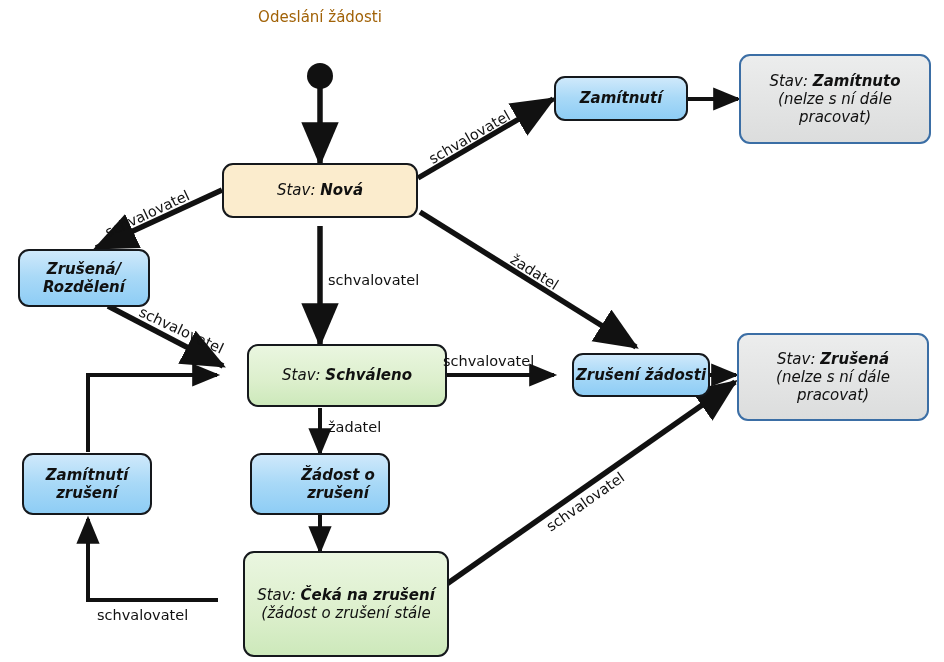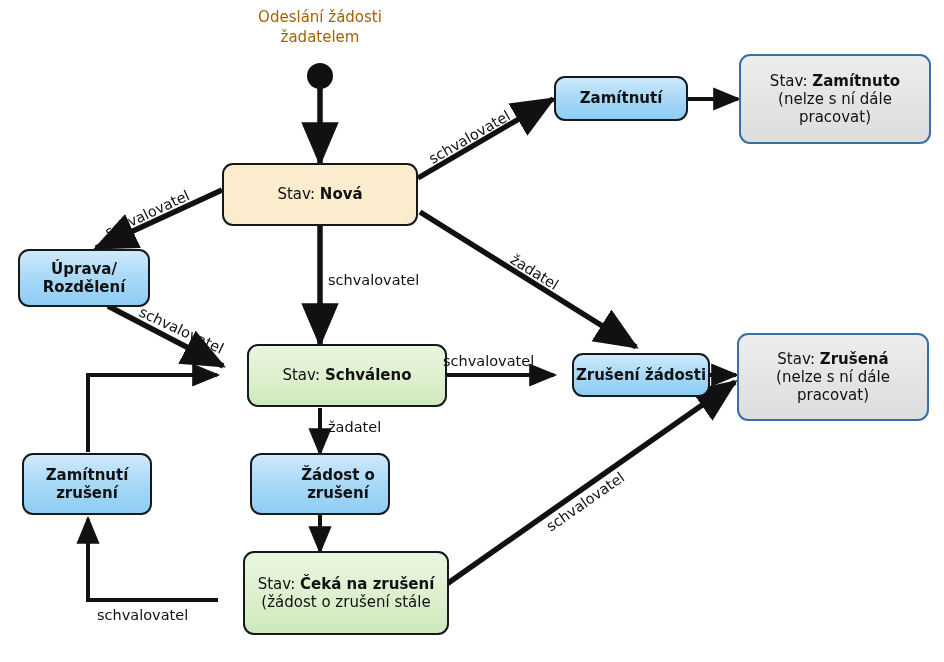--- a/index.html
+++ b/index.html
@@ -11,21 +11,21 @@
         justify-content:center;text-align:center;line-height:1.22;}
 
   
   .rbox{border:2.5px solid #15181c;border-radius:11px;}
   .rbox.blue{background:linear-gradient(180deg,#cfe9fb 0%,#a9d9f7 48%,#8ecdf5 100%);}
   .rbox.cream{background:#fbeccd;}
   .rbox.green{background:linear-gradient(180deg,#eaf6e0 0%,#dcefcc 60%,#cde9bb 100%);margin-left:25px;}
   .gbox{border:2.2px solid #3b6ea5;border-radius:11px;
         background:linear-gradient(180deg,#eceded 0%,#e3e4e4 55%,#dcdddd 100%);}
 
-  .t{font-size:15px;color:#111;}
+  .t{font-size:15px;color:#111;font-style:italic;}
   .t b{font-weight:bold;}
   .t .l2{font-weight:normal;}
 
   .lbl{position:absolute;font-size:14.5px;color:#111;white-space:nowrap;
        transform-origin:left center;}
 
   .startdot{position:absolute;width:26px;height:26px;border-radius:50%;background:#111;}
   .caption{position:absolute;font-size:15px;color:#a16207;text-align:center;line-height:1.3;}
 </style>
 </head>
@@ -69,44 +69,43 @@
 
     <line x1="424" y1="600" x2="735" y2="382" stroke="#111" stroke-width="5.5" marker-end="url(#ah)"></line>
 
     <path d="M 218 600 L 88 600 L 88 519" fill="none" stroke="#111" stroke-width="4" marker-end="url(#ahT)"></path>
   </svg>
 
   <div class="startdot" style="left:307px;top:63px;"></div>
 
   <div class="caption" style="left:220px;top:8px;width:200px;">
     <div>Odeslání žádosti</div>
-    <div>žadatelem</div>
   </div>
 
-  <div class="node rbox cream" style="left:222px;top:163px;width:196px;height:63px;">
+  <div class="node rbox cream" style="left:222px;top:163px;width:196px;height:55px;">
     <div class="t">
       <div><span>Stav: </span><b>Nová</b></div>
     </div>
   </div>
 
   <div class="node rbox blue" style="left:554px;top:76px;width:134px;height:45px;">
     <div class="t"><b>Zamítnutí</b></div>
   </div>
 
   <div class="node gbox" style="left:739px;top:54px;width:192px;height:90px;">
     <div class="t">
       <div><span>Stav: </span><b>Zamítnuto</b></div>
       <div class="l2">(nelze s ní dále</div>
       <div class="l2">pracovat)</div>
     </div>
   </div>
 
   <div class="node rbox blue" style="left:18px;top:249px;width:132px;height:58px;">
     <div class="t">
-      <div><b>Úprava/</b></div>
+      <div><b>Zrušená/</b></div>
       <div><b>Rozdělení</b></div>
     </div>
   </div>
 
   <div class="node rbox green" style="left:222px;top:344px;width:200px;height:63px;">
     <div class="t">
       <div><span>Stav: </span><b>Schváleno</b></div>
     </div>
   </div>
 
@@ -129,21 +128,21 @@
     </div>
   </div>
 
   <div class="node rbox blue" style="left:250px;top:453px;width:140px;height:62px;padding-left:36px;">
     <div class="t">
       <div><b>Žádost o</b></div>
       <div><b>zrušení</b></div>
     </div>
   </div>
 
-  <div class="node rbox green" style="left:218px;top:551px;width:206px;height:84px;">
+  <div class="node rbox green" style="left:218px;top:551px;width:206px;height:106px;">
     <div class="t">
       <div><span>Stav: </span><b>Čeká na zrušení</b></div>
       <div class="l2">(žádost o zrušení stále</div>
     </div>
   </div>
 
   <div class="lbl" style="left:430px;top:152px;transform:rotate(-30deg);">schvalovatel</div>
 
   <div class="lbl" style="left:106px;top:225px;transform:rotate(-25deg);">schvalovatel</div>
 

